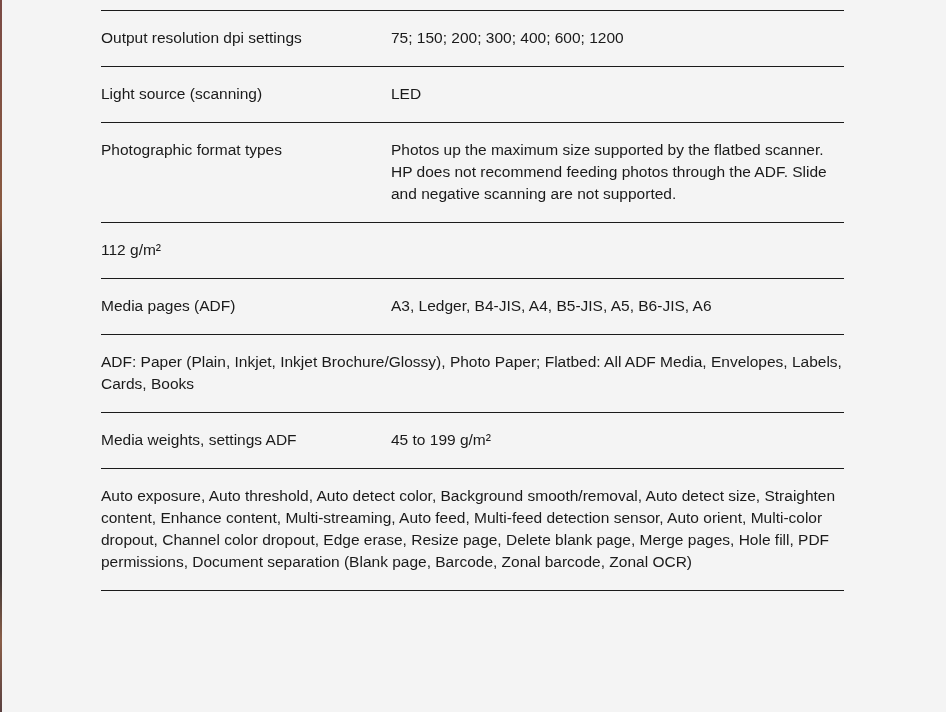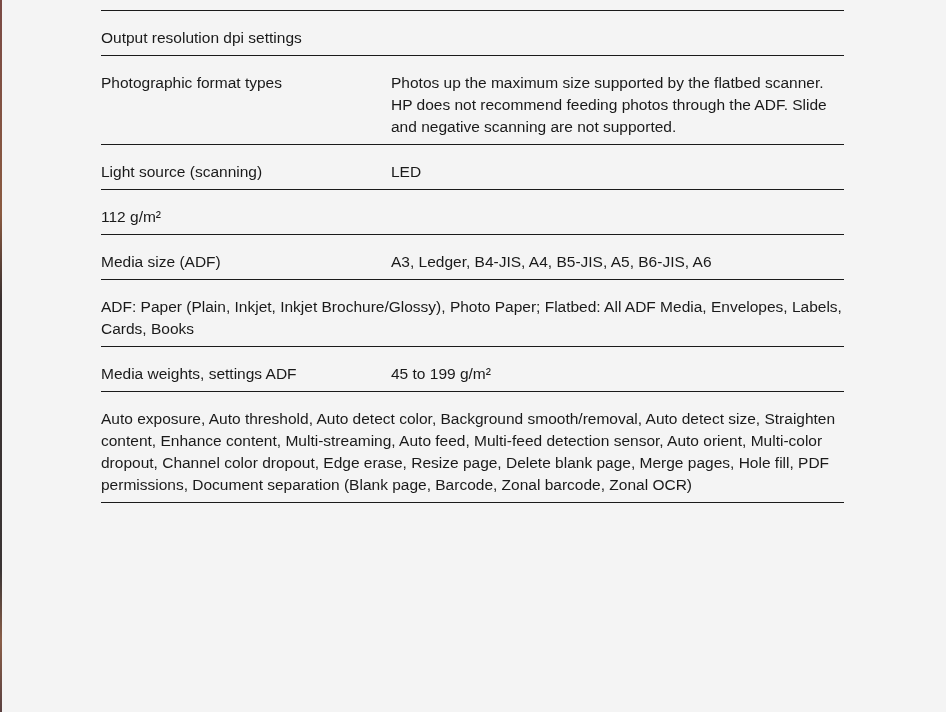--- a/index.html
+++ b/index.html
@@ -29,21 +29,21 @@
       top: 10px;
       width: 743px;
     }
     .top-rule {
       height: 0;
       border-top: 1px solid #1a1a1a;
     }
     .row {
       display: flex;
       border-bottom: 1px solid #1a1a1a;
-      padding: 16px 0 6px 0;
+      padding: 16px 0 17px 0;
       font-size: 15.5px;
       line-height: 22px;
     }
     .label {
       width: 290px;
       flex: 0 0 290px;
     }
     .value {
       flex: 1 1 auto;
       padding-right: 0;
@@ -52,39 +52,40 @@
 </head>
 <body>
 
 <div class="edge-strip"></div>
 
 <div class="specs">
   <div class="top-rule"></div>
 
   <div class="row">
     <div class="label">Output resolution dpi settings</div>
+    <div class="value">75; 150; 200; 300; 400; 600; 1200</div>
+  </div>
+
+  <div class="row">
+    <div class="label">Light source (scanning)</div>
+    <div class="value">LED</div>
   </div>
 
   <div class="row">
     <div class="label">Photographic format types</div>
     <div class="value">Photos up the maximum size supported by the flatbed scanner. HP does not recommend feeding photos through the ADF. Slide and negative scanning are not supported.</div>
   </div>
 
   <div class="row">
-    <div class="label">Light source (scanning)</div>
-    <div class="value">LED</div>
-  </div>
-
-  <div class="row">
     <div class="value">112 g/m²</div>
   </div>
 
 
   <div class="row">
-    <div class="label">Media size (ADF)</div>
+    <div class="label">Media pages (ADF)</div>
     <div class="value">A3, Ledger, B4-JIS, A4, B5-JIS, A5, B6-JIS, A6</div>
   </div>
 
   <div class="row">
     <div class="value">ADF: Paper (Plain, Inkjet, Inkjet Brochure/Glossy), Photo Paper; Flatbed: All ADF Media, Envelopes, Labels, Cards, Books</div>
   </div>
 
   <div class="row">
     <div class="label">Media weights, settings ADF</div>
     <div class="value">45 to 199 g/m²</div>

